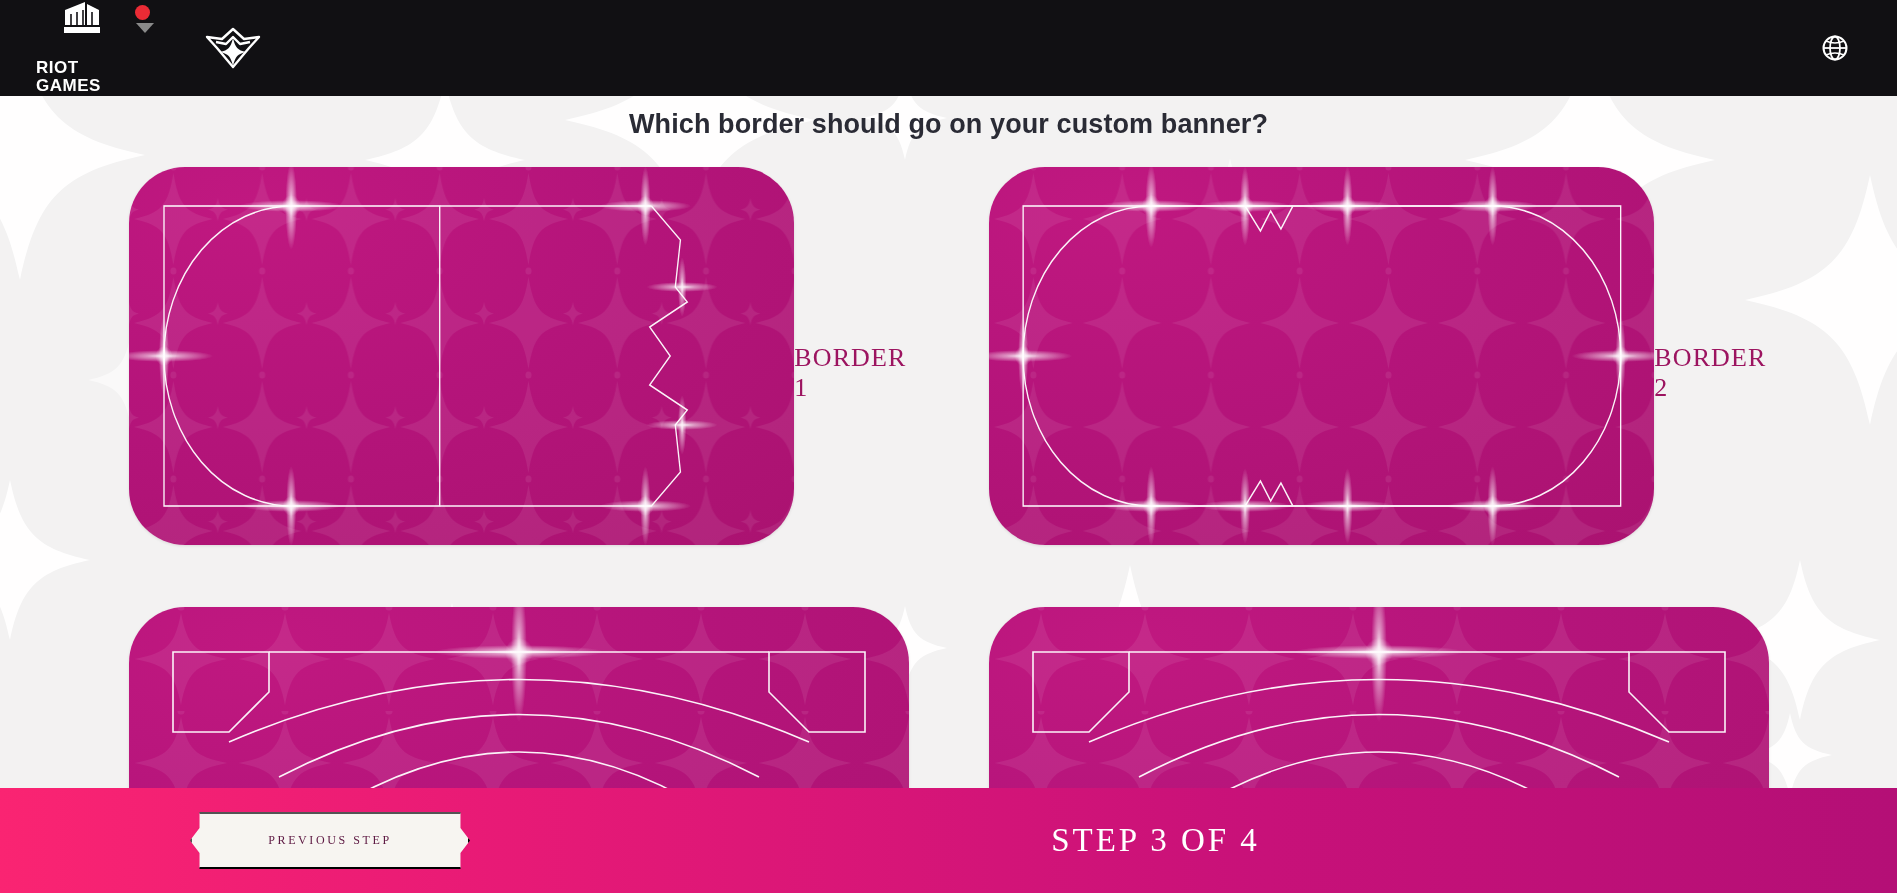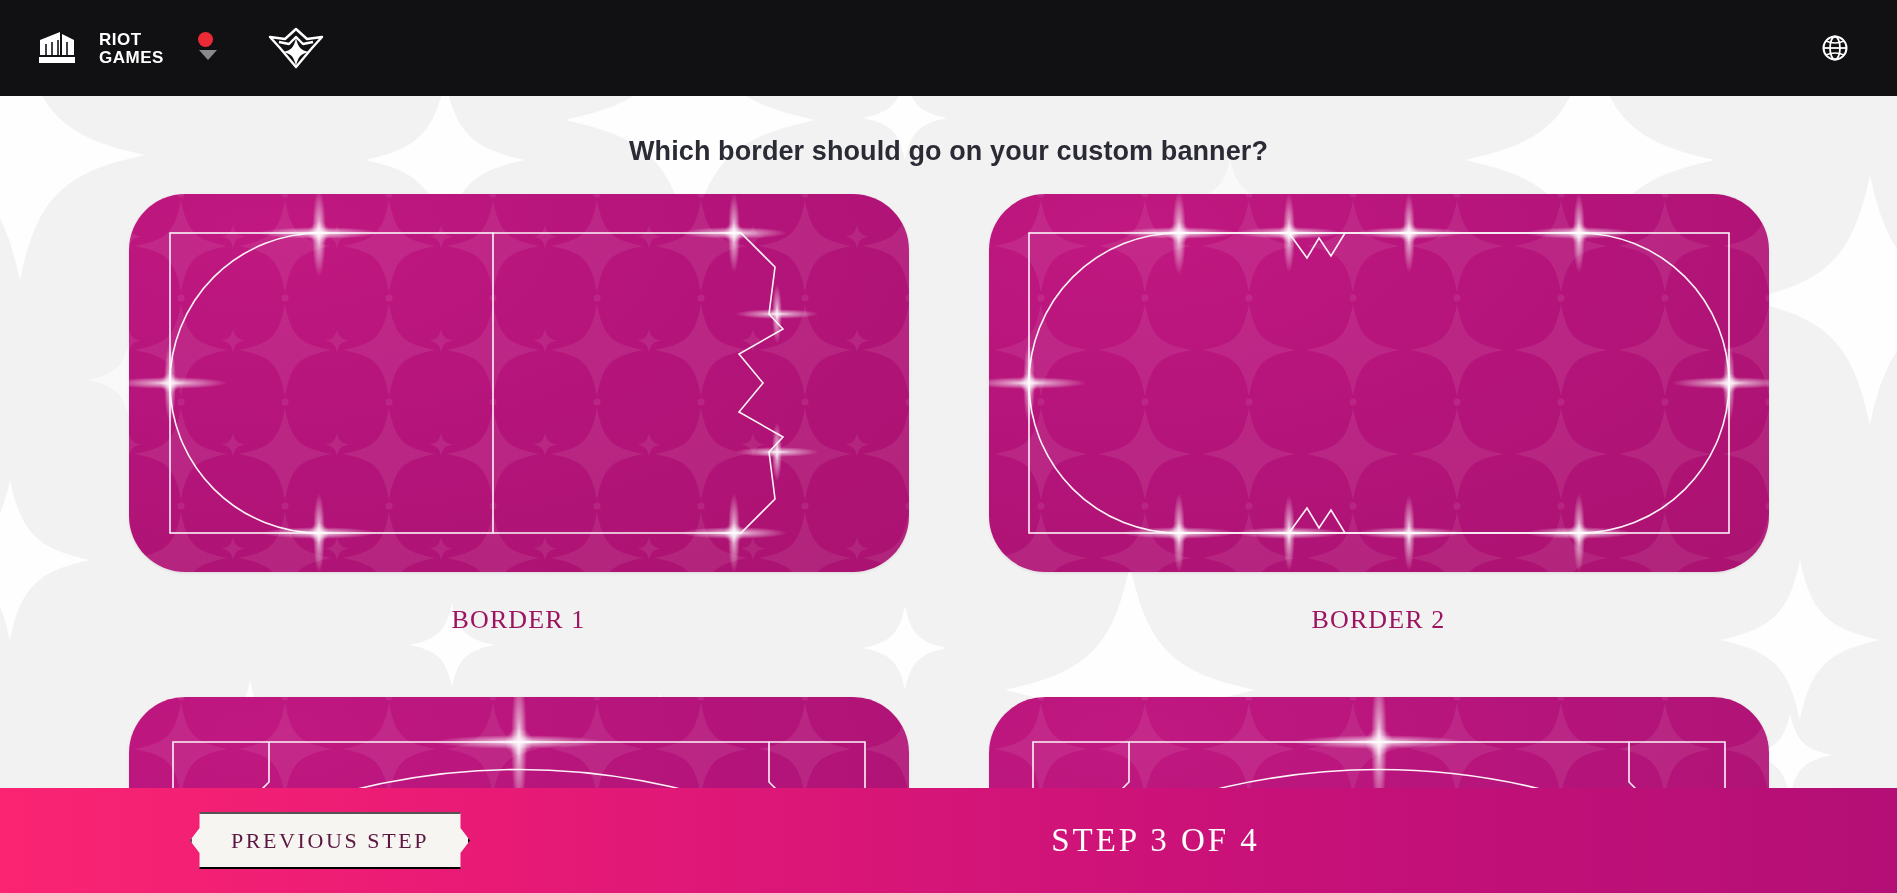--- a/index.html
+++ b/index.html
@@ -28,21 +28,21 @@
   #topbar {
     position: relative;
     z-index: 20;
     height: 96px;
     width: 100%;
     background: #111013;
     display: flex;
     align-items: center;
     padding: 0 28px 0 36px;
   }
-  .riot-logo { display: flex; align-items: center; gap: 21px; position: relative; }
+  .riot-logo { display: flex; align-items: center; gap: 21px; position: relative; flex-direction: column; }
   .riot-fist { display: block; }
   .riot-word { display: block; }
   .riot-dot {
     position: absolute; width: 15px; height: 15px; border-radius: 50%;
     background: #eb2b35; right: -22px; top: 4px;
   }
   .riot-caret {
     position: absolute; right: -26px; top: 22px;
     width: 0; height: 0;
     border-left: 9px solid transparent;
@@ -57,35 +57,35 @@
     cursor: pointer; margin-right: 12px;
   }
 
   
   #question {
     position: relative; z-index: 5;
     text-align: center;
     font-family: "Liberation Sans", sans-serif;
     font-size: 27px;
     color: #2a2b35;
-    padding-top: 40px;
+    padding-top: 13px;
     letter-spacing: .1px;
   }
 
   
   #options {
     position: relative; z-index: 5;
     margin: 27px auto 0;
     width: 1640px;
     display: grid;
     grid-template-columns: repeat(2, 780px);
     justify-content: space-between;
     row-gap: 62px;
   }
-  .option { display: flex; flex-direction: column; align-items: center; }
+  .option { display: flex; flex-direction: row; align-items: center; }
 
   .banner {
     position: relative;
     width: 780px;
     height: 378px;
     border-radius: 56px;
     overflow: hidden;
     background:
       radial-gradient(130% 130% at 18% 10%, #c01880 0%, #b4147a 45%, #a9126f 100%);
     box-shadow: 0 1px 3px rgba(0,0,0,.10);
@@ -110,21 +110,21 @@
     display: flex;
     align-items: center;
     padding: 0 56px;
   }
   .step-btn {
     position: relative;
     width: 280px; height: 57px;
     background: #f7f5f1;
     display: flex; align-items: center; justify-content: center;
     font-family: "Liberation Serif", serif;
-    font-size: 22px;
+    font-size: 12px;
     letter-spacing: 2.6px;
     color: #5c1741;
     cursor: pointer;
     border-radius: 6px;
     box-shadow: 0 3px 7px rgba(80,0,40,.22);
     clip-path: polygon(
       0% 50%, 3.4% 28%, 3.4% 0%, 96.6% 0%, 96.6% 28%,
       100% 50%, 96.6% 72%, 96.6% 100%, 3.4% 100%, 3.4% 72%);
   }
   .step-btn.prev { margin-left: 134px; }

